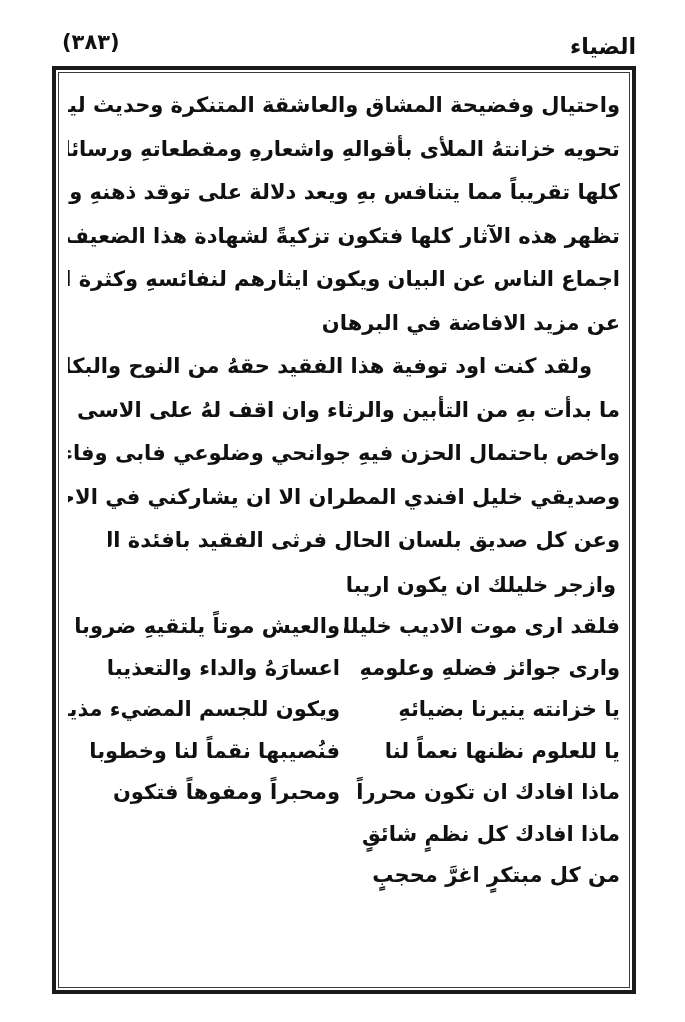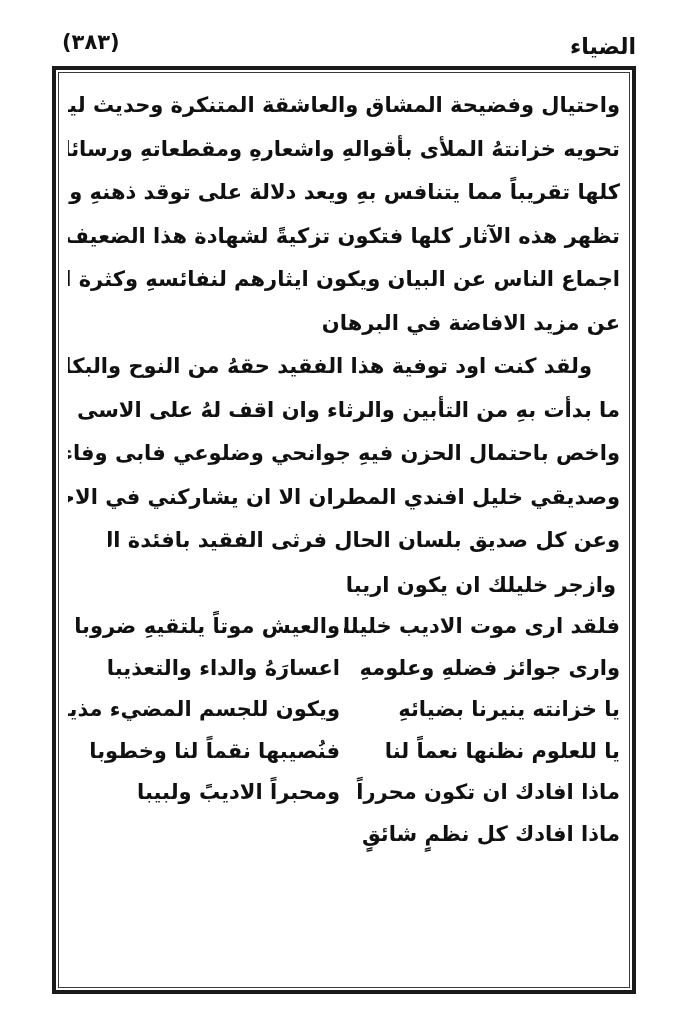--- a/index.html
+++ b/index.html
@@ -139,24 +139,25 @@
       <div class="verse-row">
         <span class="hemistich first">يا خزانته ينيرنا بضيائهِ</span>
         <span class="hemistich second">ويكون للجسم المضيء مذيبا</span>
       </div>
       <div class="verse-row">
         <span class="hemistich first">يا للعلوم نظنها نعماً لنا</span>
         <span class="hemistich second">فنُصيبها نقماً لنا وخطوبا</span>
       </div>
       <div class="verse-row">
         <span class="hemistich first">ماذا افادك ان تكون محرراً</span>
-        <span class="hemistich second">ومحبراً الاديبً ولبيبا</span>
+        <span class="hemistich second">ومحبراً ومفوهاً فتكون</span>
       </div>
       <div class="verse-row">
         <span class="hemistich first">ماذا افادك كل نظمٍ شائقٍ</span>
       </div>
       <div class="verse-row">
+        <span class="hemistich first">من كل مبتكرٍ اغرَّ محجبٍ</span>
       </div>
       <div class="verse-row">
       </div>
     </div>
   </div>
 </div>
 
 </body></html>

